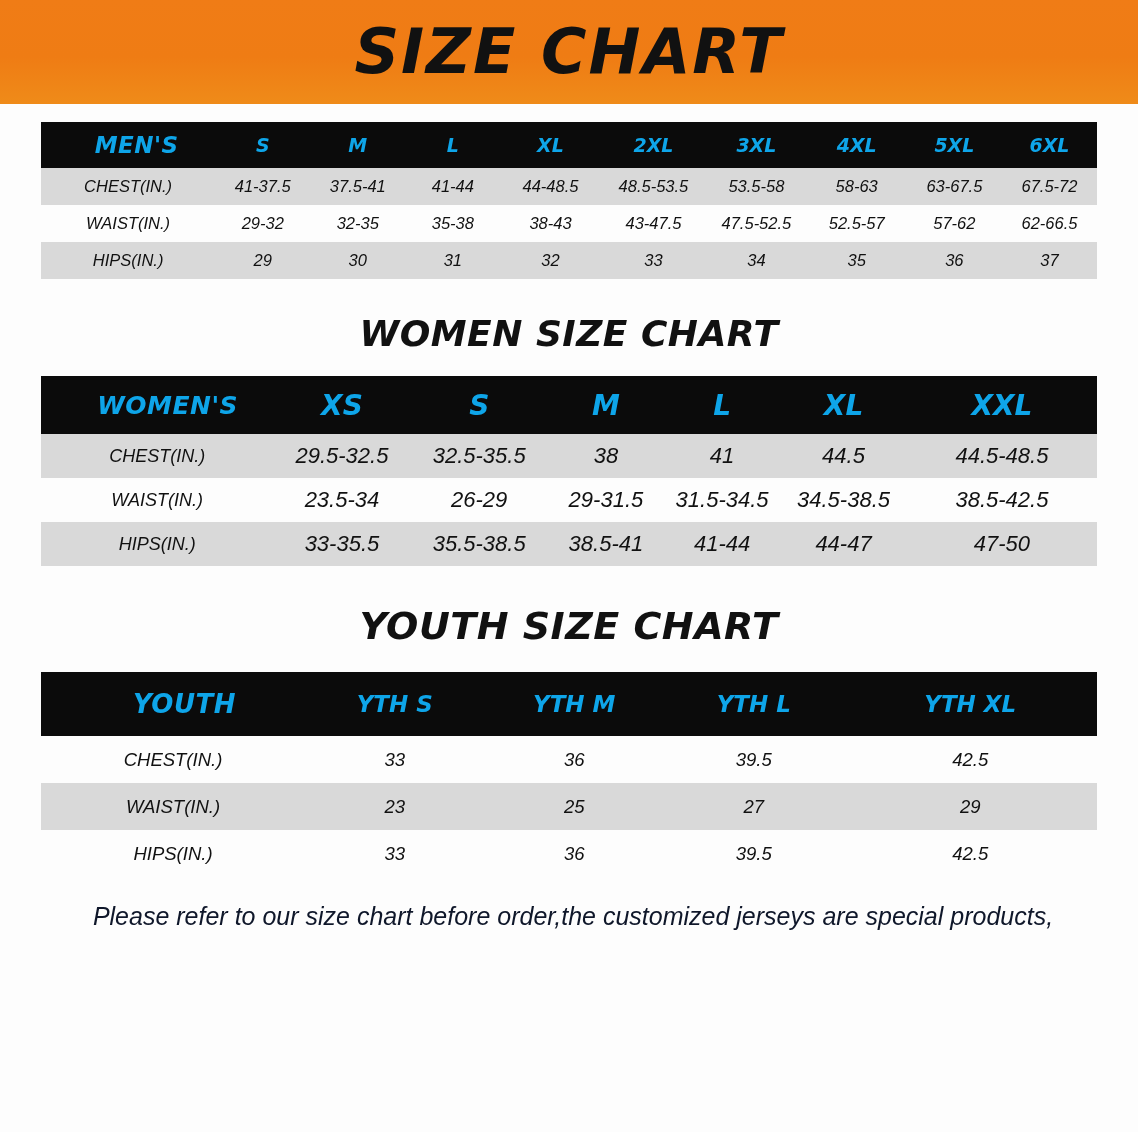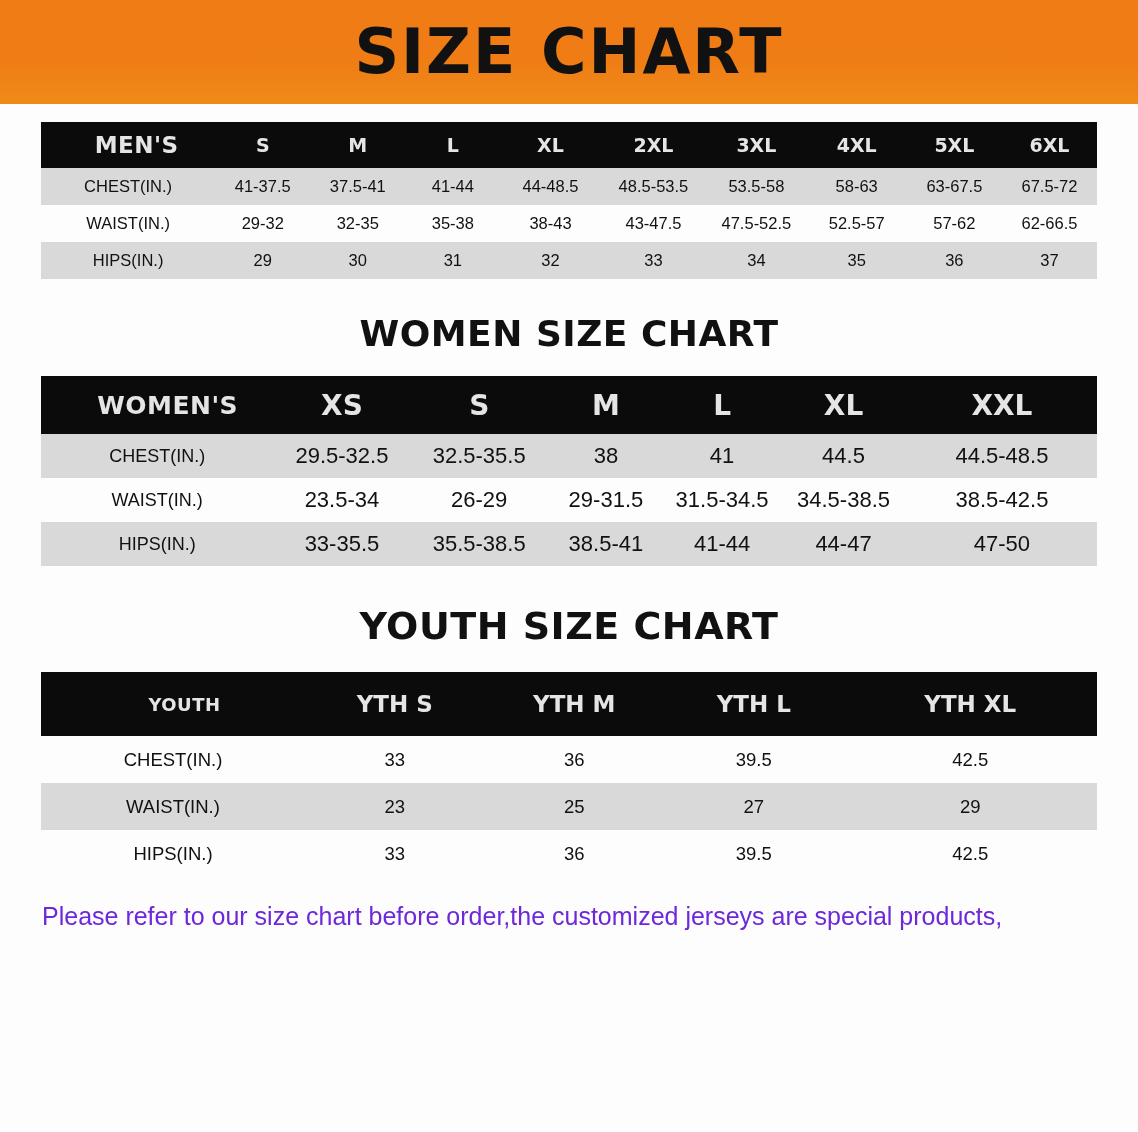--- a/index.html
+++ b/index.html
@@ -12,20 +12,21 @@
     height: 1132px;
     font-family: "Liberation Sans", sans-serif;
     color: #000;
     overflow: hidden;
   }
   .page {
     width: 1138px;
     height: 1132px;
     position: relative;
     background: #fdfdfd;
+    font-style: italic;
   }
 
   
   .banner {
     height: 104px;
     background: linear-gradient(180deg, #f07c16 0%, #ef7c14 55%, #ef8b19 100%);
     display: flex;
     align-items: center;
     justify-content: center;
   }
@@ -76,21 +77,21 @@
   }
   table.size-table th,
   table.size-table td {
     text-align: center;
     font-family: "Liberation Sans", sans-serif;
     color: #111;
     white-space: nowrap;
   }
   table.size-table thead th {
     background: #0b0b0b;
-    color: #e5e5e5;
+    color: #0ea5e9;
     font-family: "DejaVu Sans", sans-serif;
     font-weight: bold;
   }
   th.row-head-cell {
     text-align: left;
   }
   td.row-label {
     font-weight: normal;
     color: #111;
   }
@@ -122,35 +123,35 @@
     letter-spacing: 0.5px;
   }
   .women-table tbody td { height: 42px; font-size: 22px; }
   .women-table tbody td.row-label { text-align: center; font-size: 18px; }
 
   
   .youth-wrap { width: 1056px; margin-top: 24px; }
   .youth-table { width: 100%; }
   .youth-table thead th { height: 62px; font-size: 23px; }
   .youth-table thead th.row-head-cell {
-    font-size: 18px;
+    font-size: 26px;
     padding-left: 24px;
     letter-spacing: 0.5px;
   }
   .youth-table tbody td { height: 45px; font-size: 18.5px; }
   .youth-table tbody td.row-label { text-align: center; font-size: 18.5px; }
 
   
   .note {
     margin: 18px 34px 0 42px;
-    color: #6d28d9;
+    color: #0f172a;
     font-family: "Liberation Sans", sans-serif;
     font-size: 25px;
     line-height: 1.72;
-    text-align: left;
+    text-align: center;
   }
 </style>
 </head>
 <body>
 
 <div class="page">
 
   <div class="banner">
     <div class="banner-title">SIZE CHART</div>
   </div>

